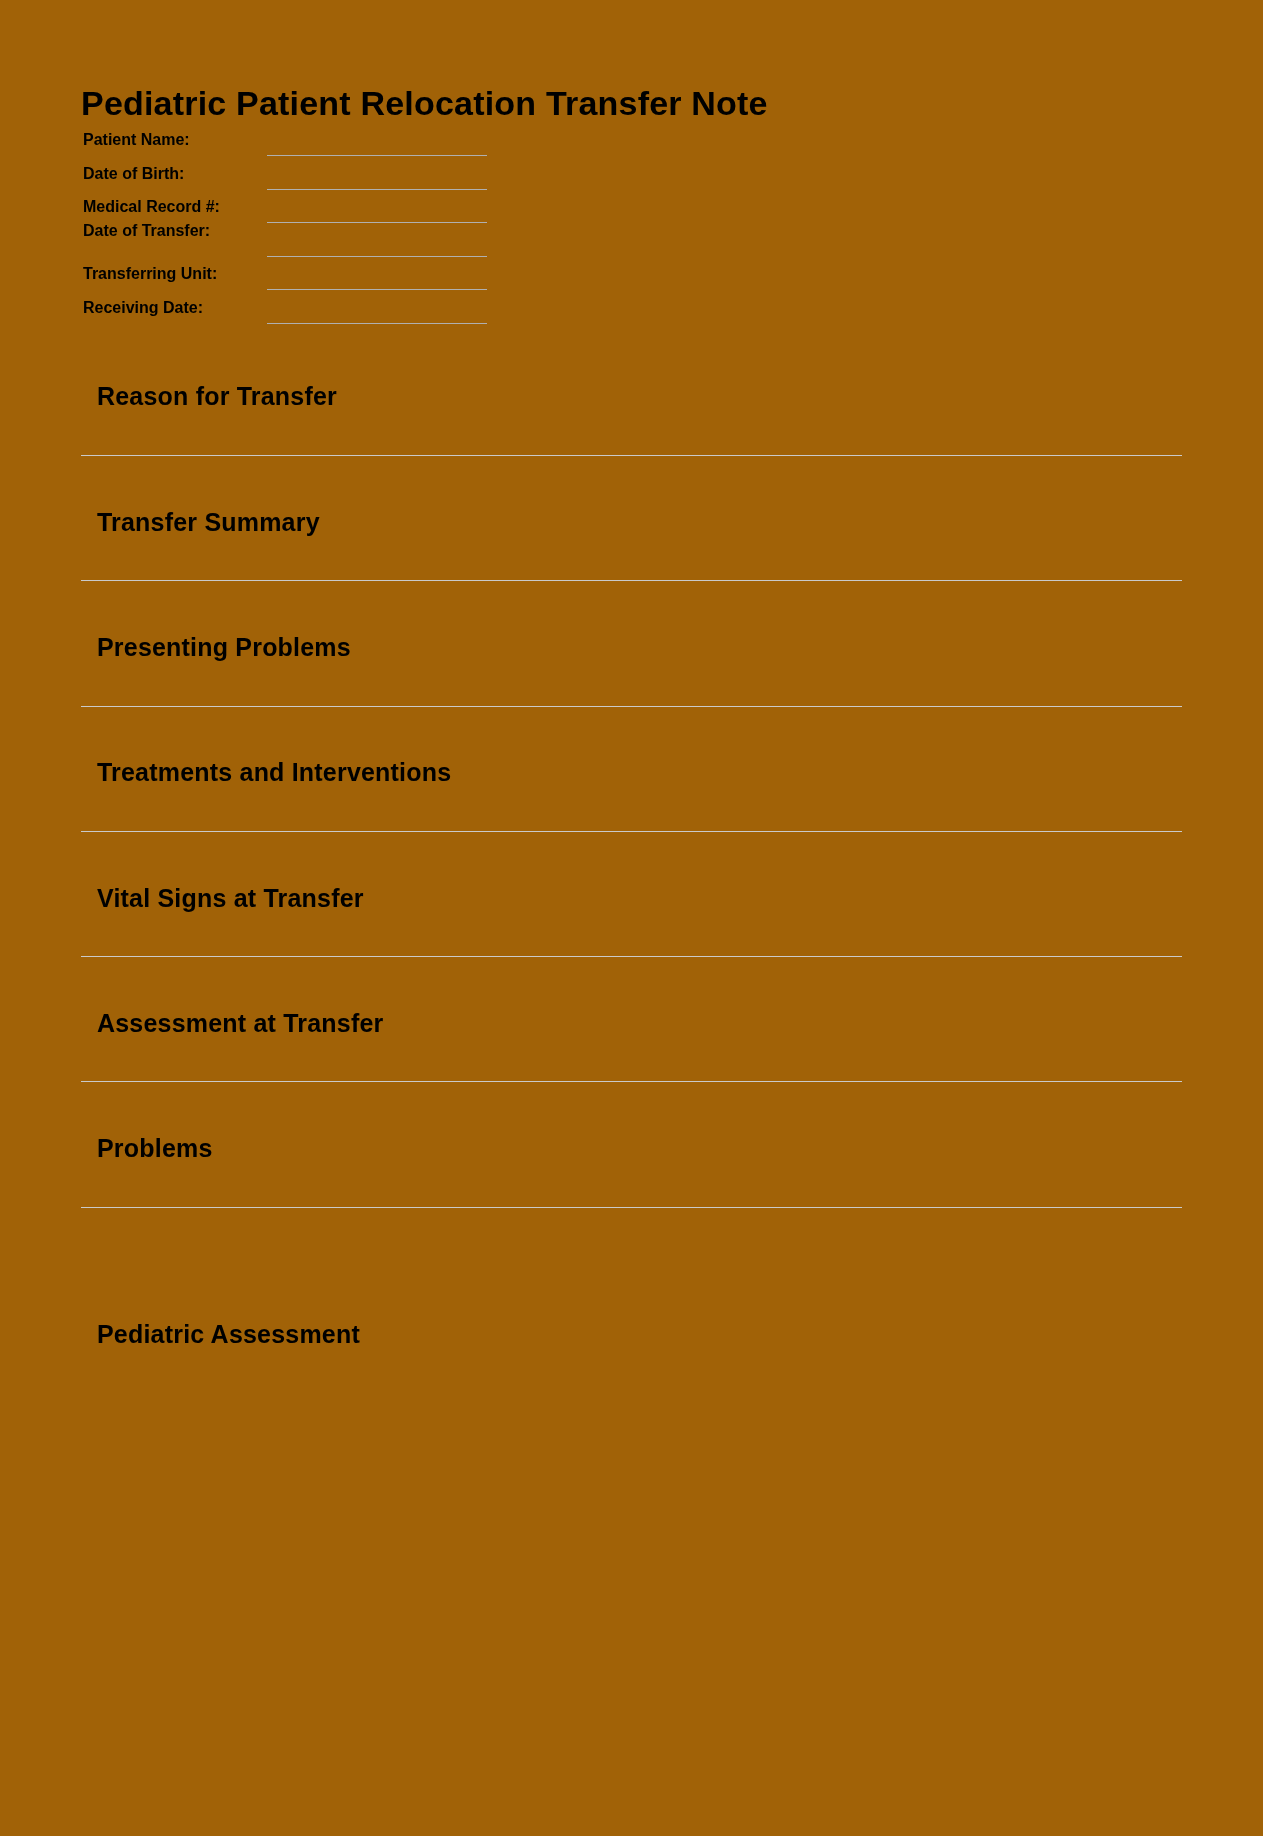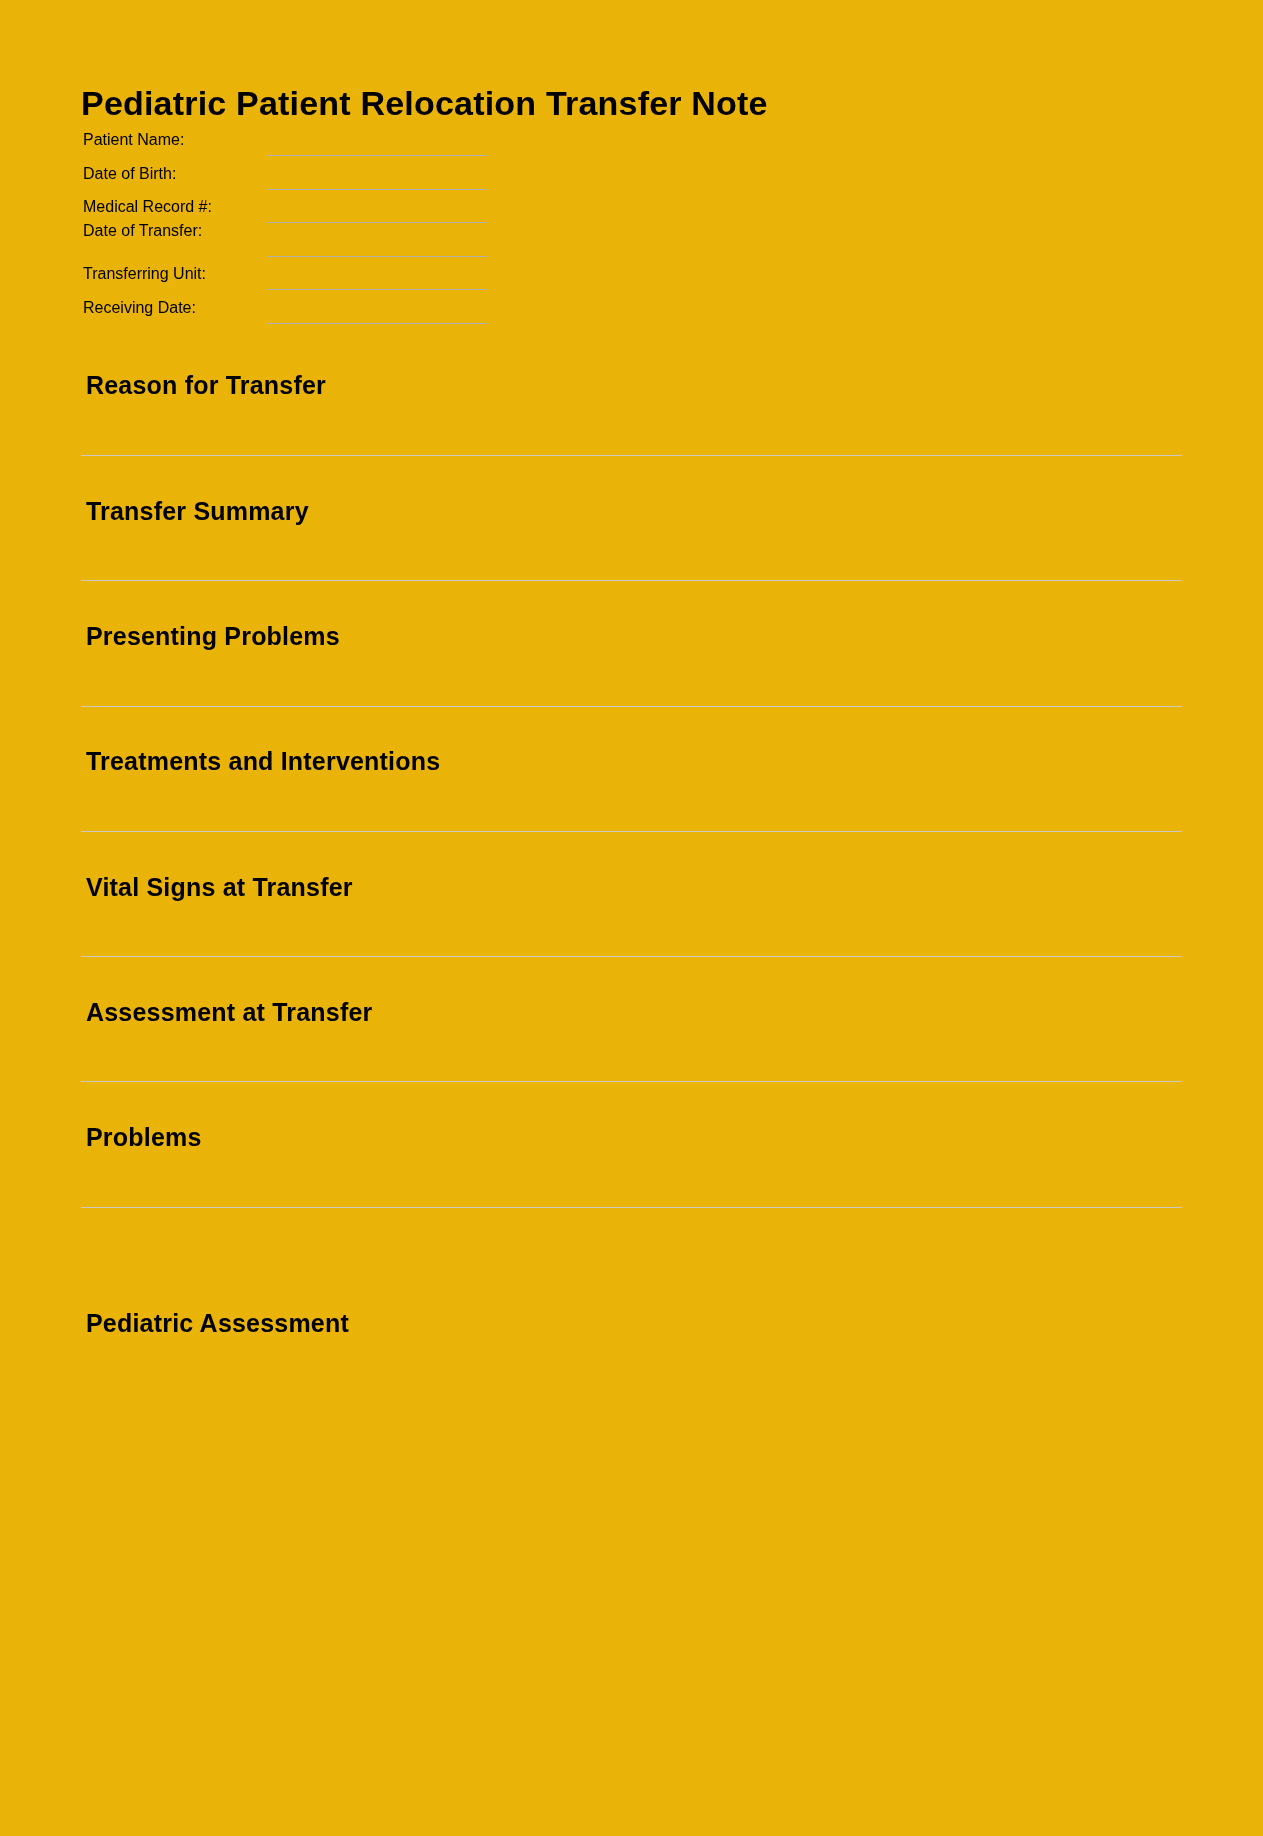--- a/index.html
+++ b/index.html
@@ -4,58 +4,58 @@
 <style>
   html, body {
     margin: 0;
     padding: 0;
     background: #ffffff;
   }
   .page {
     position: relative;
     width: 1263px;
     height: 1836px;
-    background: #eab308;
+    background: #a16207;
     color: #000000;
     font-family: "Liberation Sans", "DejaVu Sans", sans-serif;
     overflow: hidden;
   }
   .doc-title {
     position: absolute;
     left: 81px;
     top: 86px;
     margin: 0;
     font-size: 34px;
     font-weight: 700;
     line-height: 1;
     white-space: nowrap;
     letter-spacing: 0.2px;
   }
   .field-label {
     position: absolute;
     left: 83px;
     font-size: 16px;
-    font-weight: 400;
+    font-weight: 700;
     line-height: 1;
     white-space: nowrap;
   }
   .field-line {
     position: absolute;
     left: 267px;
     width: 220px;
     height: 14px;              
     border-bottom: 1px solid #b0b0b0;
     margin-top: -14px;         
     font-size: 13px;
     line-height: 14px;
   }
   .section-heading {
     position: absolute;
     left: 81px;
-    margin: 5px;
+    margin: 16px;
     font-size: 25px;
     font-weight: 700;
     line-height: 1;
     white-space: nowrap;
     letter-spacing: 0.2px;
   }
   .divider {
     position: absolute;
     left: 81px;
     width: 1101px;

